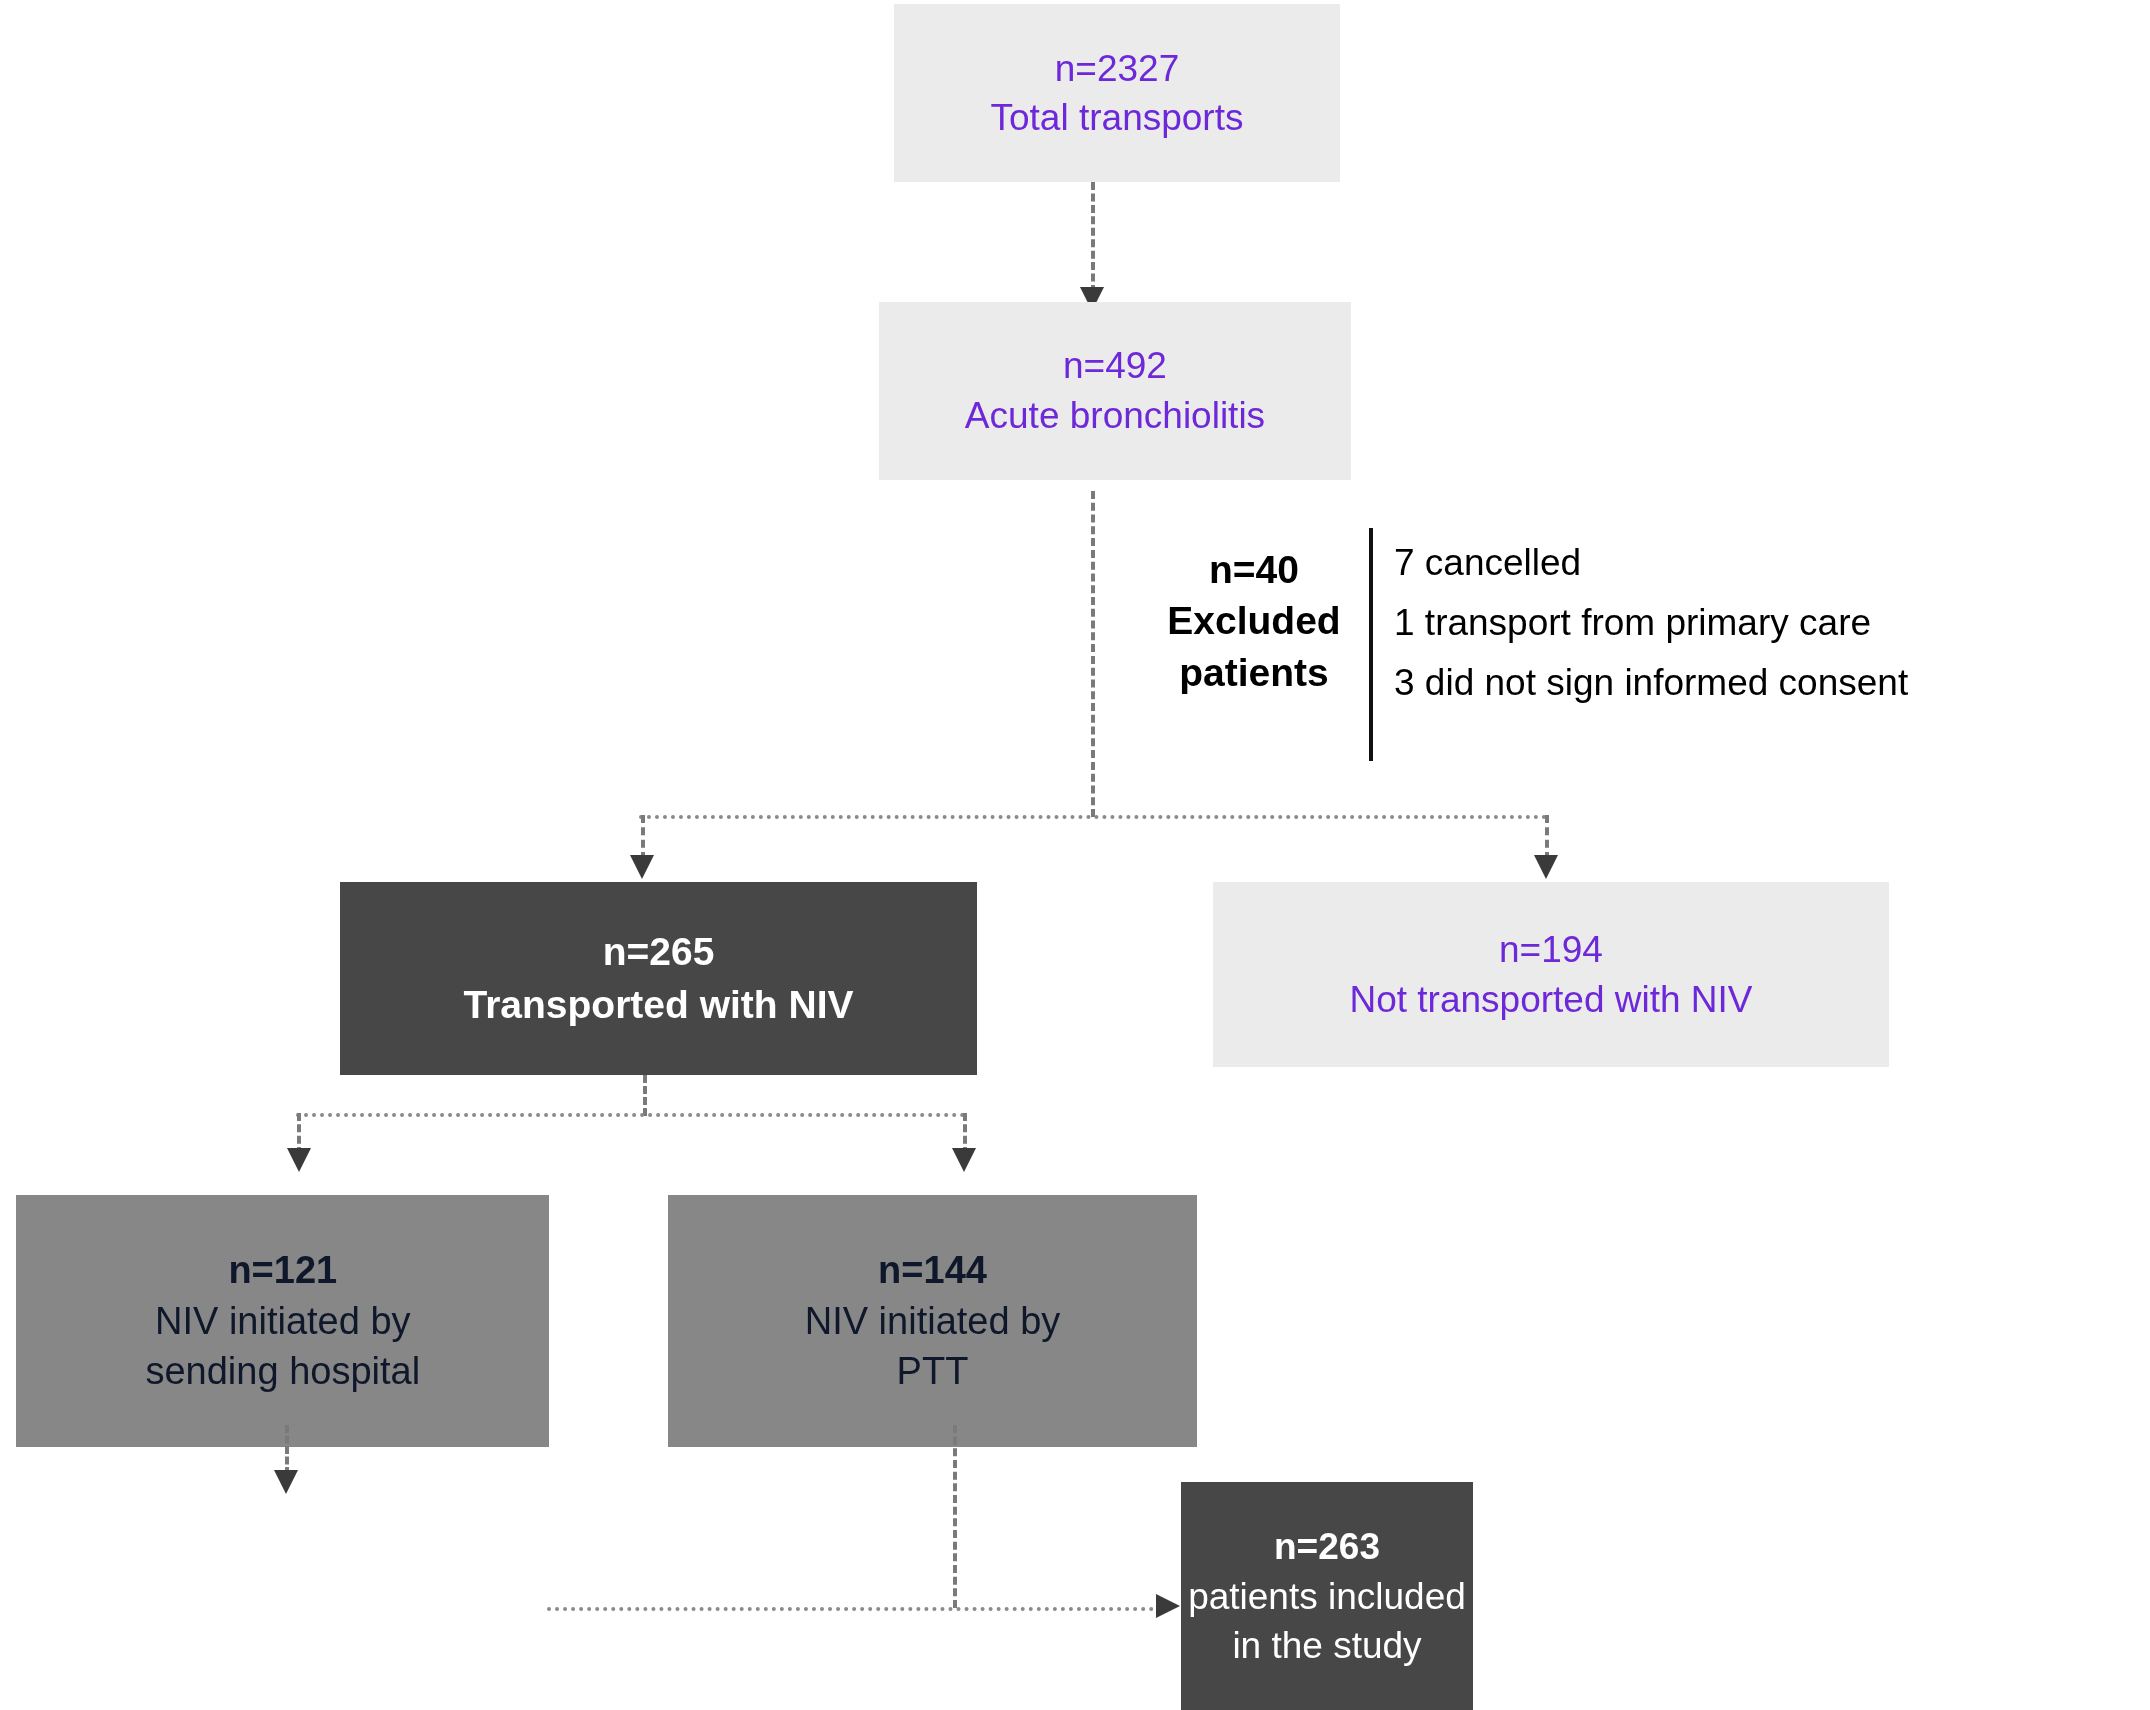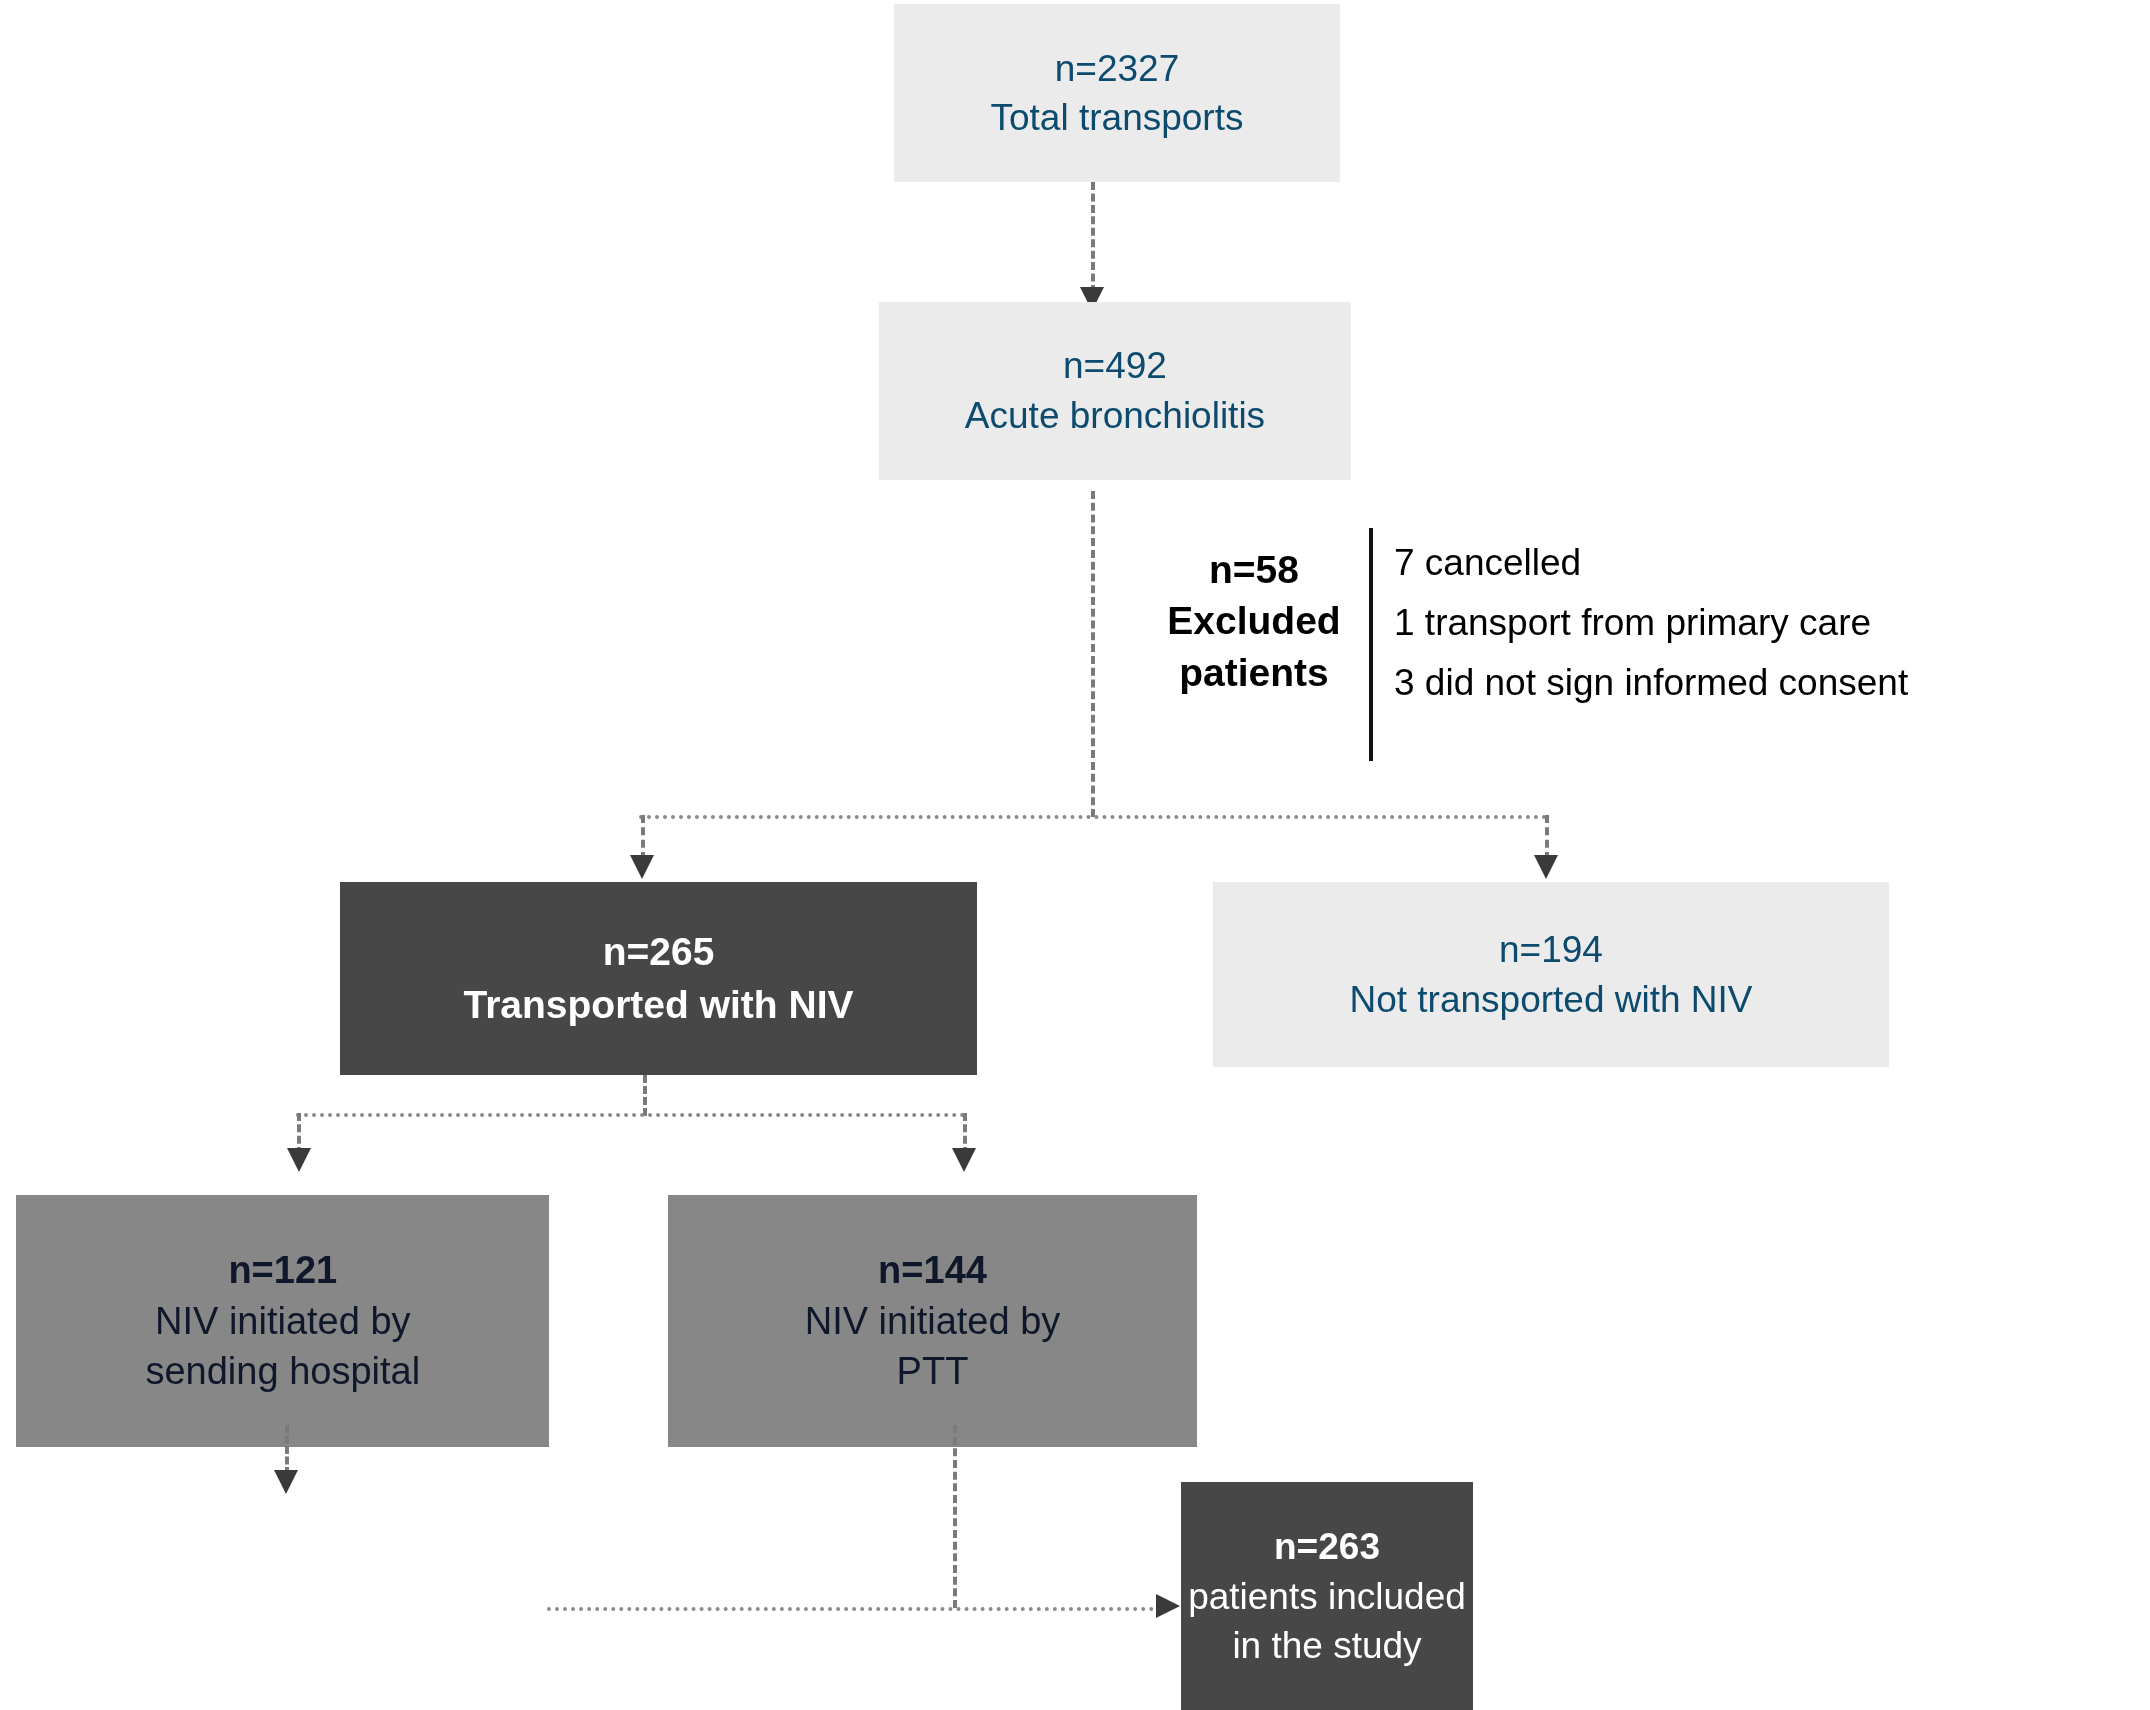--- a/index.html
+++ b/index.html
@@ -27,21 +27,21 @@
     flex-direction: column;
     align-items: center;
     justify-content: center;
     text-align: center;
     line-height: 1.34;
   }
   .box .ln {
     display: block;
     white-space: nowrap;
   }
-  .box.light  { background: #ebebeb; color: #0c4a6e; }
+  .box.light  { background: #ebebeb; color: #6d28d9; }
   .box.mid    { background: #878787; color: #0f172a; margin-top: 22px; }
   .box.dark   { background: #474747; color: #ffffff; }
 
   .bold   { font-weight: bold; text-align: right; }
   .normal { font-weight: normal; }
 
   
   .excl-label {
     position: absolute;
     text-align: center;
@@ -103,21 +103,21 @@
   <div class="arrow-down" style="left:1080px; top:287px;"></div>
 
   <div class="box light" style="left:879px; top:302px; width:472px; height:178px; font-size:37px;">
     <span class="ln normal">n=492</span>
     <span class="ln normal">Acute bronchiolitis</span>
   </div>
 
   <div class="vline" style="left:1091px; top:491px; height:326px;"></div>
 
   <div class="excl-label" style="left:1140px; top:544px; width:228px; font-size:39px;">
-    <span class="ln">n=58</span>
+    <span class="ln">n=40</span>
     <span class="ln">Excluded</span>
     <span class="ln">patients</span>
   </div>
 
   <div class="excl-rule" style="left:1369px; top:528px; width:4.1px; height:233px;"></div>
 
   <div class="excl-list" style="left:1394px; top:533px; font-size:37px; line-height:1.62;">
     <div class="item">7 cancelled</div>
     <div class="item">1 transport from primary care</div>
     <div class="item">3 did not sign informed consent</div>

